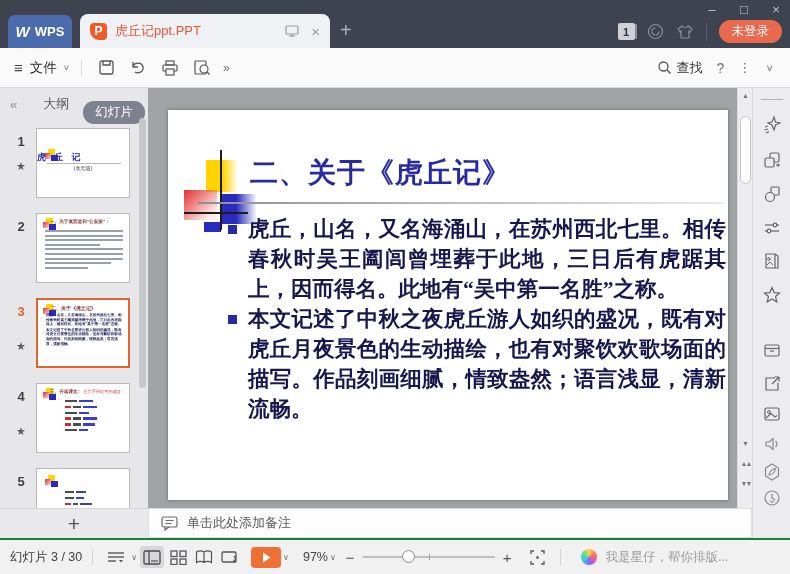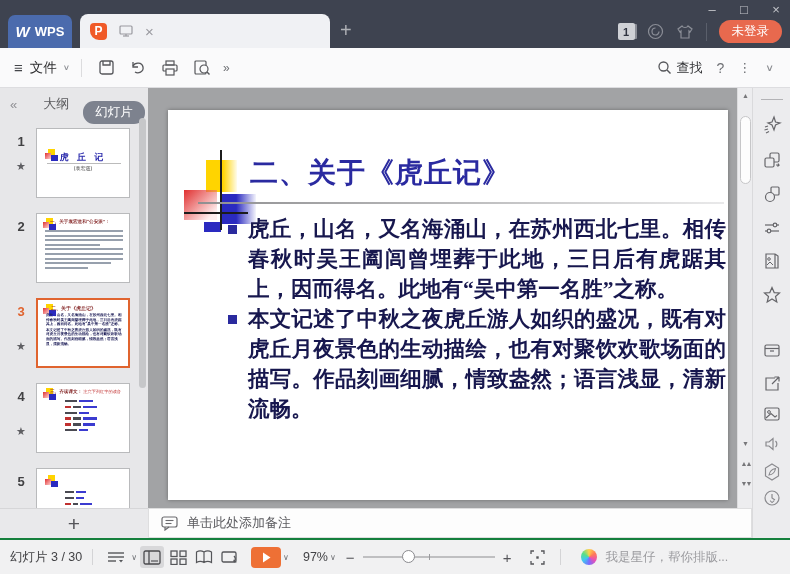--- a/index.html
+++ b/index.html
@@ -60,21 +60,21 @@
   .thumb-card { position:absolute; left:36px; width:94px; height:70px; background:#fff; border:1px solid #b9babc; overflow:hidden; }
   .thumb-card.selected { border:2px solid #e0642f; }
   .slide-num { position:absolute; left:12px; width:18px; text-align:center; font-size:13px; font-weight:bold; color:#414143; }
   .slide-num.selected { color:#e0642f; }
   .slide-star { position:absolute; left:12px; width:18px; text-align:center; font-size:11px; color:#5f5f63; }
   .panel-scroll { position:absolute; right:2px; top:30px; width:7px; height:270px; background:#c6c7c9; border-radius:4px; }
   .mini-deco { position:absolute; }
   .mini-deco .y { position:absolute; left:3px; top:0; width:7px; height:7px; background:#ffd400; }
   .mini-deco .r { position:absolute; left:0; top:4px; width:6px; height:6px; background:linear-gradient(135deg,#e03030,#ffd5d5); }
   .mini-deco .b { position:absolute; left:6px; top:6px; width:7px; height:6px; background:#2a2ac0; }
-  .t1-title { position:absolute; left:0; right:0; top:22px; text-align:center; color:#2b2bac; font-weight:bold;
+  .t1-title { position:absolute; left:0; right:0; top:22px; color:#2b2bac; font-weight:bold;
               font-size:9px; font-family:"Liberation Serif","DejaVu Serif",serif; letter-spacing:3px; }
   .t1-sub { position:absolute; left:0; right:0; top:36px; text-align:center; color:#333; font-size:5px; }
   .t1-line { position:absolute; left:10px; right:8px; top:34px; height:1px; background:#bbb; }
   .thumb-title { position:absolute; left:13px; top:5px; right:2px; font-size:4.6px; font-weight:bold; color:#8a3030;
                  font-family:"Liberation Serif","DejaVu Serif",serif; white-space:nowrap; }
   .bar-lines { position:absolute; left:8px; right:6px; top:16px; }
   .bar-lines i { display:block; height:2px; background:#97a0ad; margin-bottom:2.6px; }
   .mini-bullets { position:absolute; left:8px; right:3px; top:13px; color:#20205a; font-size:3.6px; line-height:4.6px;
                   font-family:"Liberation Serif","DejaVu Serif",serif; font-weight:bold; }
   .mini-bullets p { margin-bottom:1px; text-indent:0; }
@@ -161,20 +161,21 @@
 
 <div id="app">
 
   <div class="titlebar">
     <div class="wps-tab">
       <span class="wps-logo">W</span>
       <span>WPS</span>
     </div>
     <div class="doc-tab">
       <span class="ppt-icon">P</span>
+      <span class="doc-tab-title">虎丘记ppt.PPT</span>
       <span class="tab-mini-icon">
         <svg width="14" height="12" viewBox="0 0 14 12">
             <rect x="1" y="1" width="12" height="8" rx="1" fill="none" stroke="#9a9aa0" stroke-width="1.2"></rect>
             <line x1="7" y1="9" x2="7" y2="11" stroke="#9a9aa0" stroke-width="1.2"></line>
             <line x1="4" y1="11" x2="10" y2="11" stroke="#9a9aa0" stroke-width="1.2"></line>
           </svg>
       </span>
       <span class="tab-mini-icon" style="font-size:15px;">×</span>
     </div>
     <span class="newtab-btn">+</span>

